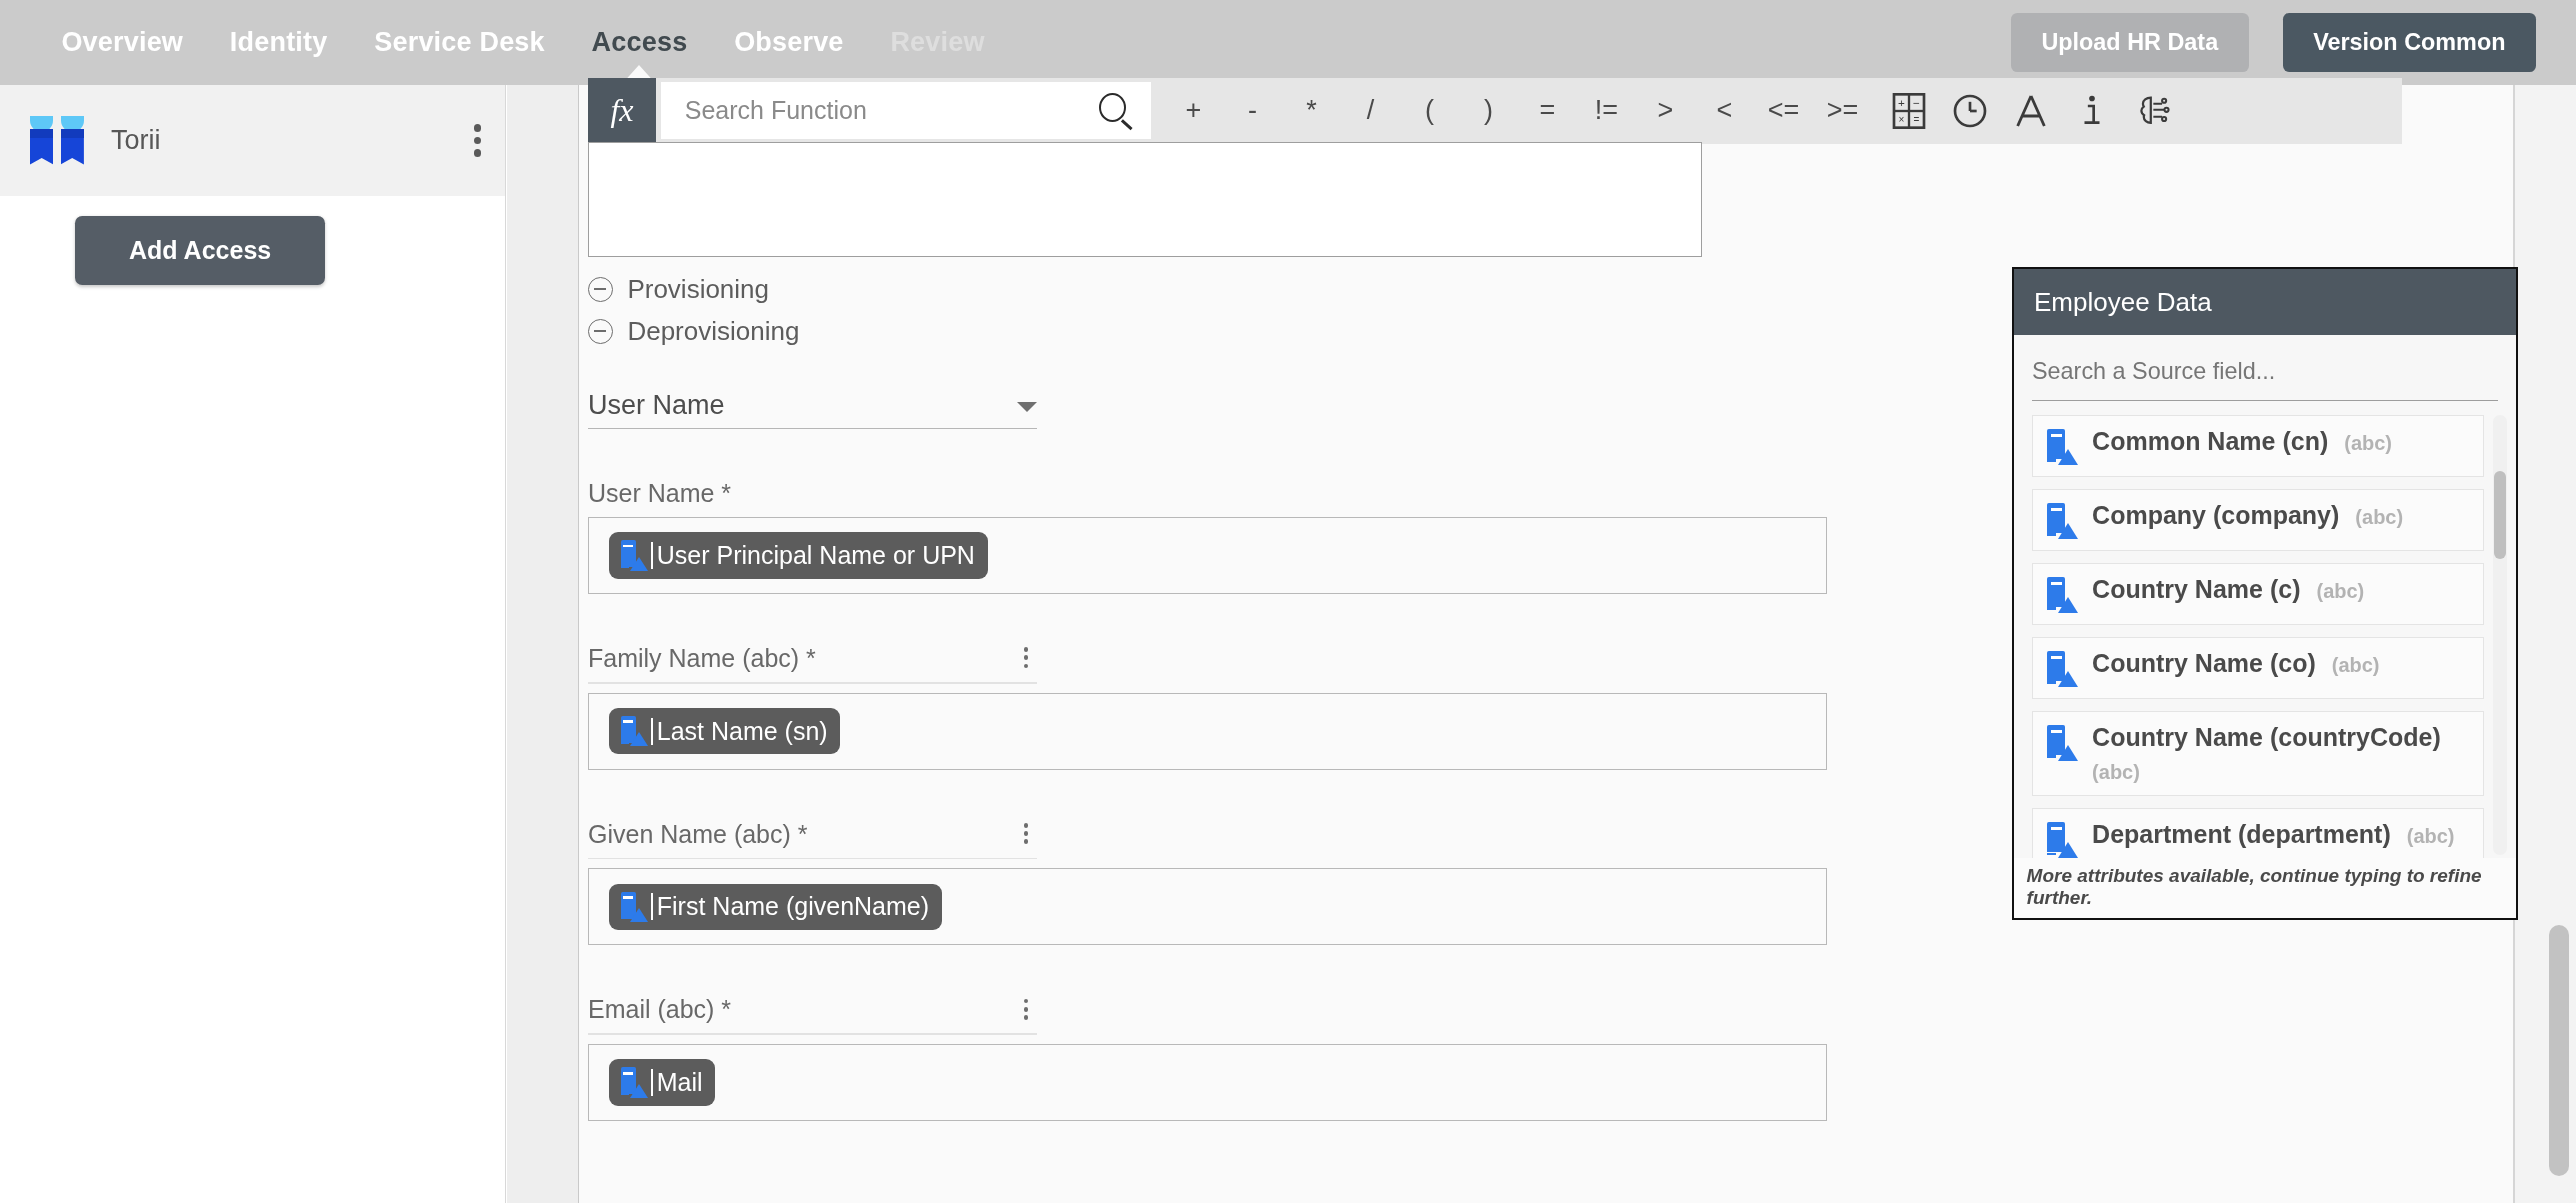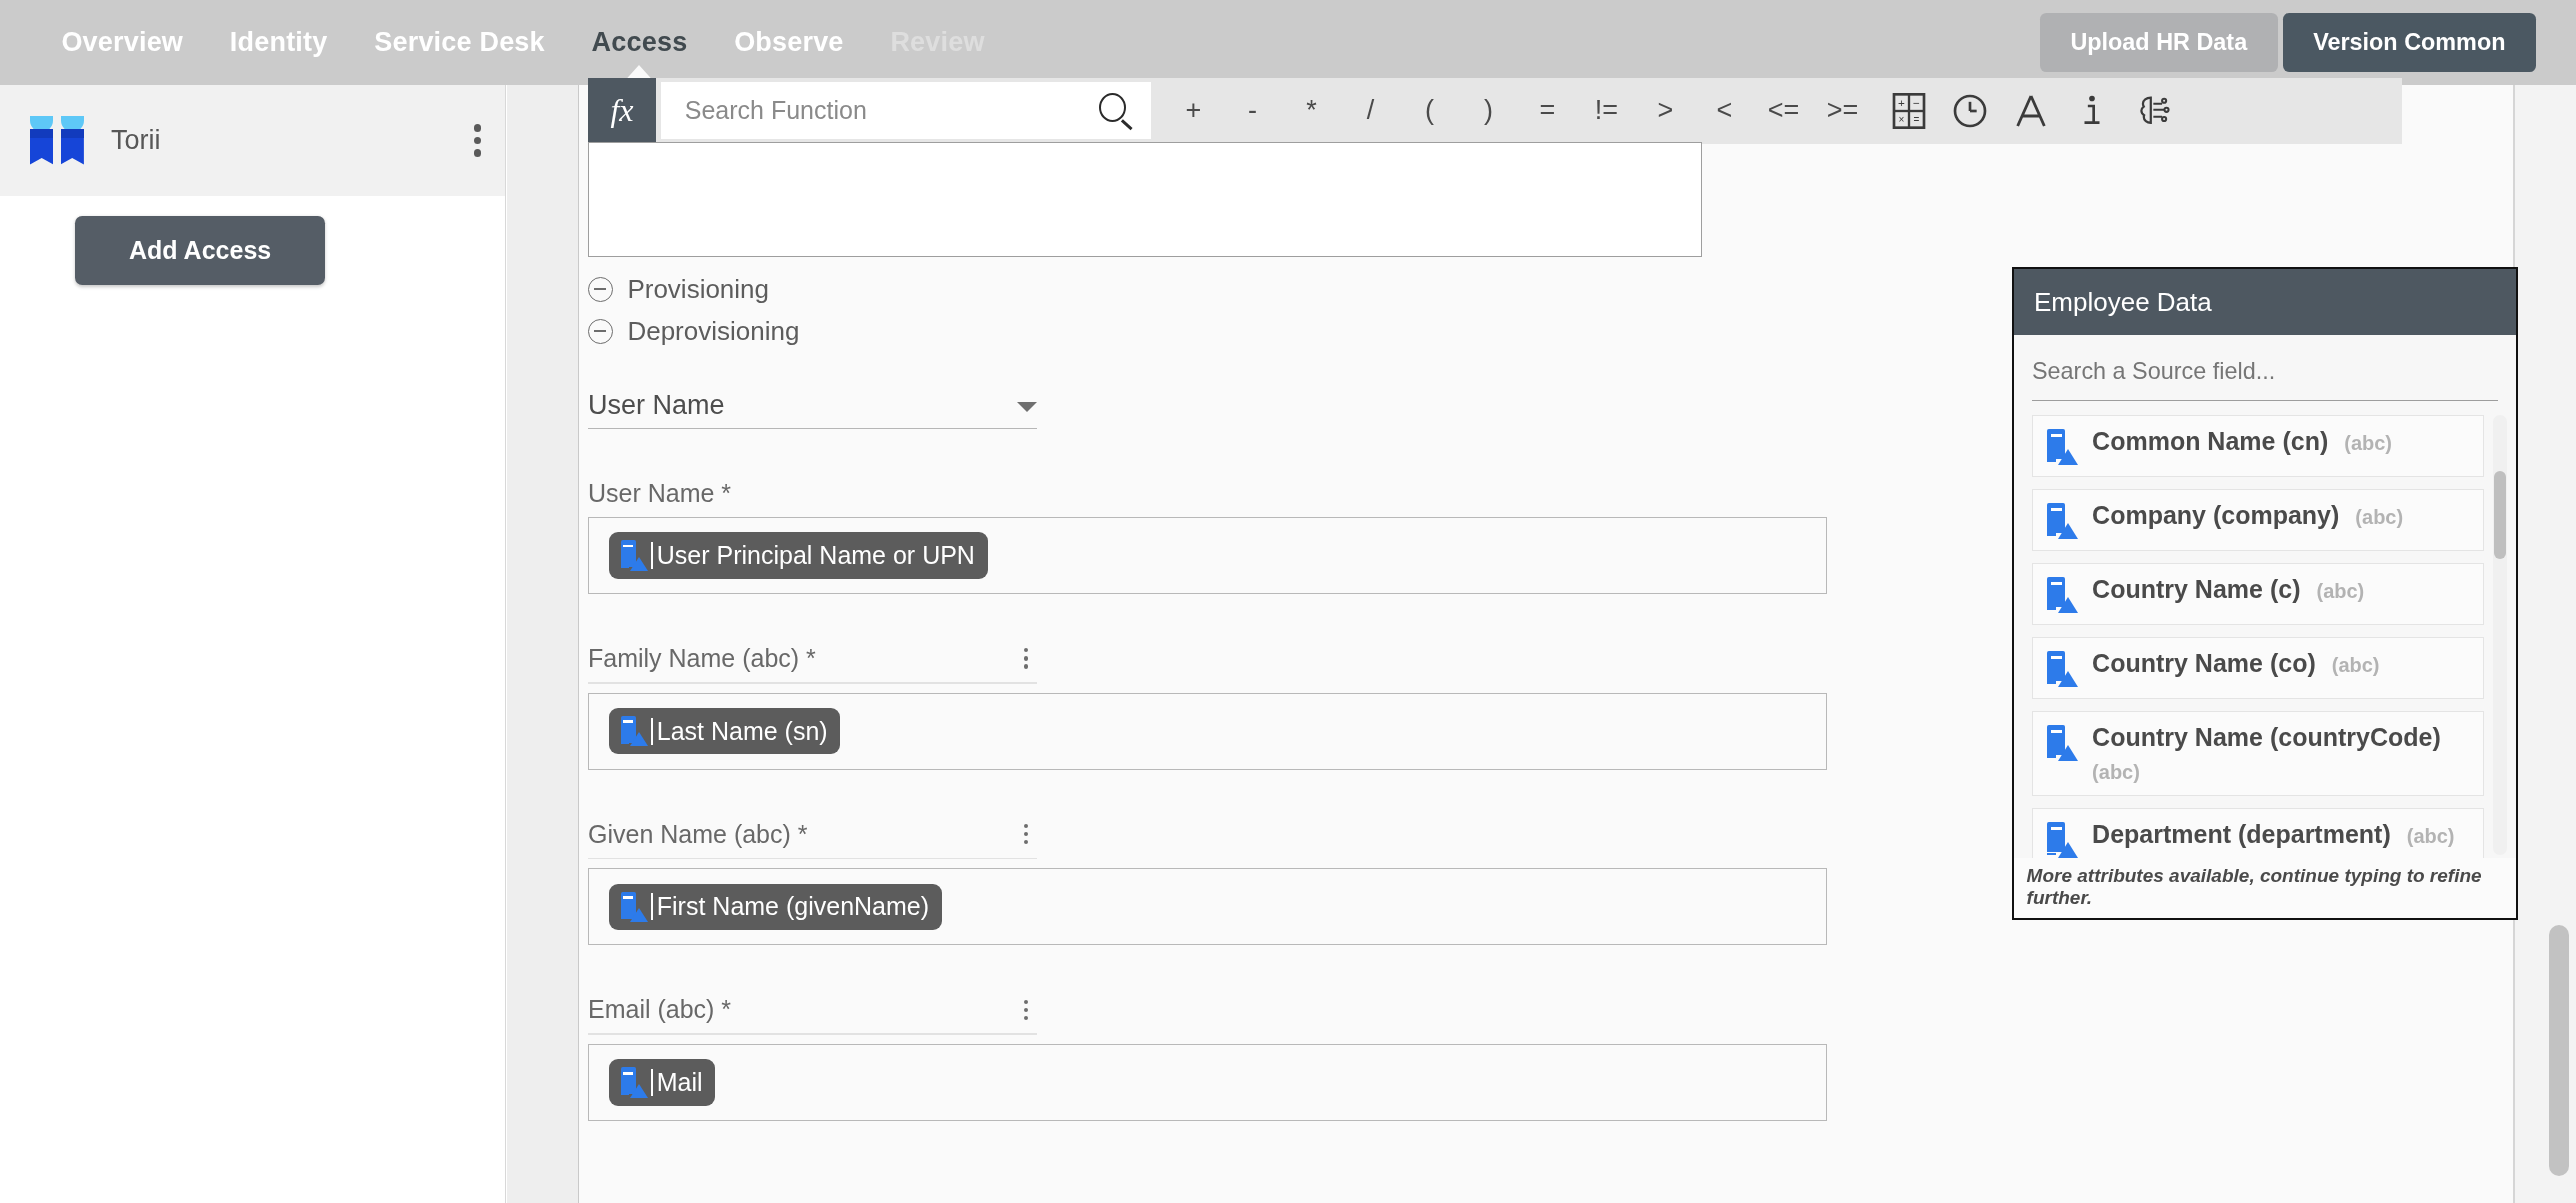--- a/index.html
+++ b/index.html
@@ -22,21 +22,21 @@
     padding: 0 23.4px; font-size:27px; font-weight:bold; color:#ffffff;
     letter-spacing:0.2px; cursor:pointer;
   }
   .nav-tab.active { color:#414a4f; }
   .nav-tab.muted { color:#dedede; }
   .nav-tab.active .tab-pointer{
     position:absolute; left:50%; transform:translateX(-50%); bottom:0;
     width:0; height:0; border-left:18px solid transparent;
     border-right:18px solid transparent; border-bottom:20px solid #fafafa;
   }
-  .nav-right { margin-left:auto; display:flex; align-items:center; gap:5px; margin-right:40px; }
+  .nav-right { margin-left:auto; display:flex; align-items:center; gap:34px; margin-right:40px; }
   .btn-upload {
     background:#b0b1b3; color:#fff; border:none; border-radius:6.3px;
     font-size:23.4px; font-weight:bold; padding:16px 30.5px; cursor:pointer;
     font-family:"Liberation Sans", sans-serif;
   }
   .btn-version {
     background:#4b5862; color:#fff; border:none; border-radius:6.3px;
     font-size:23.4px; font-weight:bold; padding:16px 30.5px; cursor:pointer;
     font-family:"Liberation Sans", sans-serif;
   }
@@ -145,21 +145,21 @@
 
   .field-block { margin-top:0; }
   .small-label { font-size:20px; color:#8e8e8e; margin-bottom:3.6px; }
   .select-row {
     width:449px; display:flex; align-items:flex-end; justify-content:space-between;
     border-bottom:1.8px solid #b6b6b6; padding-bottom:7.2px; cursor:pointer;
   }
   .select-value { font-size:27px; color:#4d4d4d; }
   .caret { width:0;height:0;border-left:10.8px solid transparent;border-right:10.8px solid transparent;border-top:10.8px solid #6f6f6f; margin-bottom:9px;}
 
-  .field-label-row { display:flex; align-items:center; width:449px; }
+  .field-label-row { display:flex; align-items:flex-start; width:449px; }
   .field-label { font-size:25px; color:#686868; }
   .label-underline { width:449px; height:1.8px; background:#e2e2e2; margin-top:9px; }
   .row-kebab { margin-left:auto; display:flex; flex-direction:column; gap:3.6px; cursor:pointer; padding:3.6px 9px; }
   .row-kebab i { width:4.5px; height:4.5px; border-radius:50%; background:#6d6d6d; display:block; }
 
   .chip-input {
     width:1239px; min-height:77px; background:#fafafa; border:1.8px solid #b8b8b8;
     display:flex; align-items:center; padding: 0 20px; margin-top:9px;
   }
   .chip {

